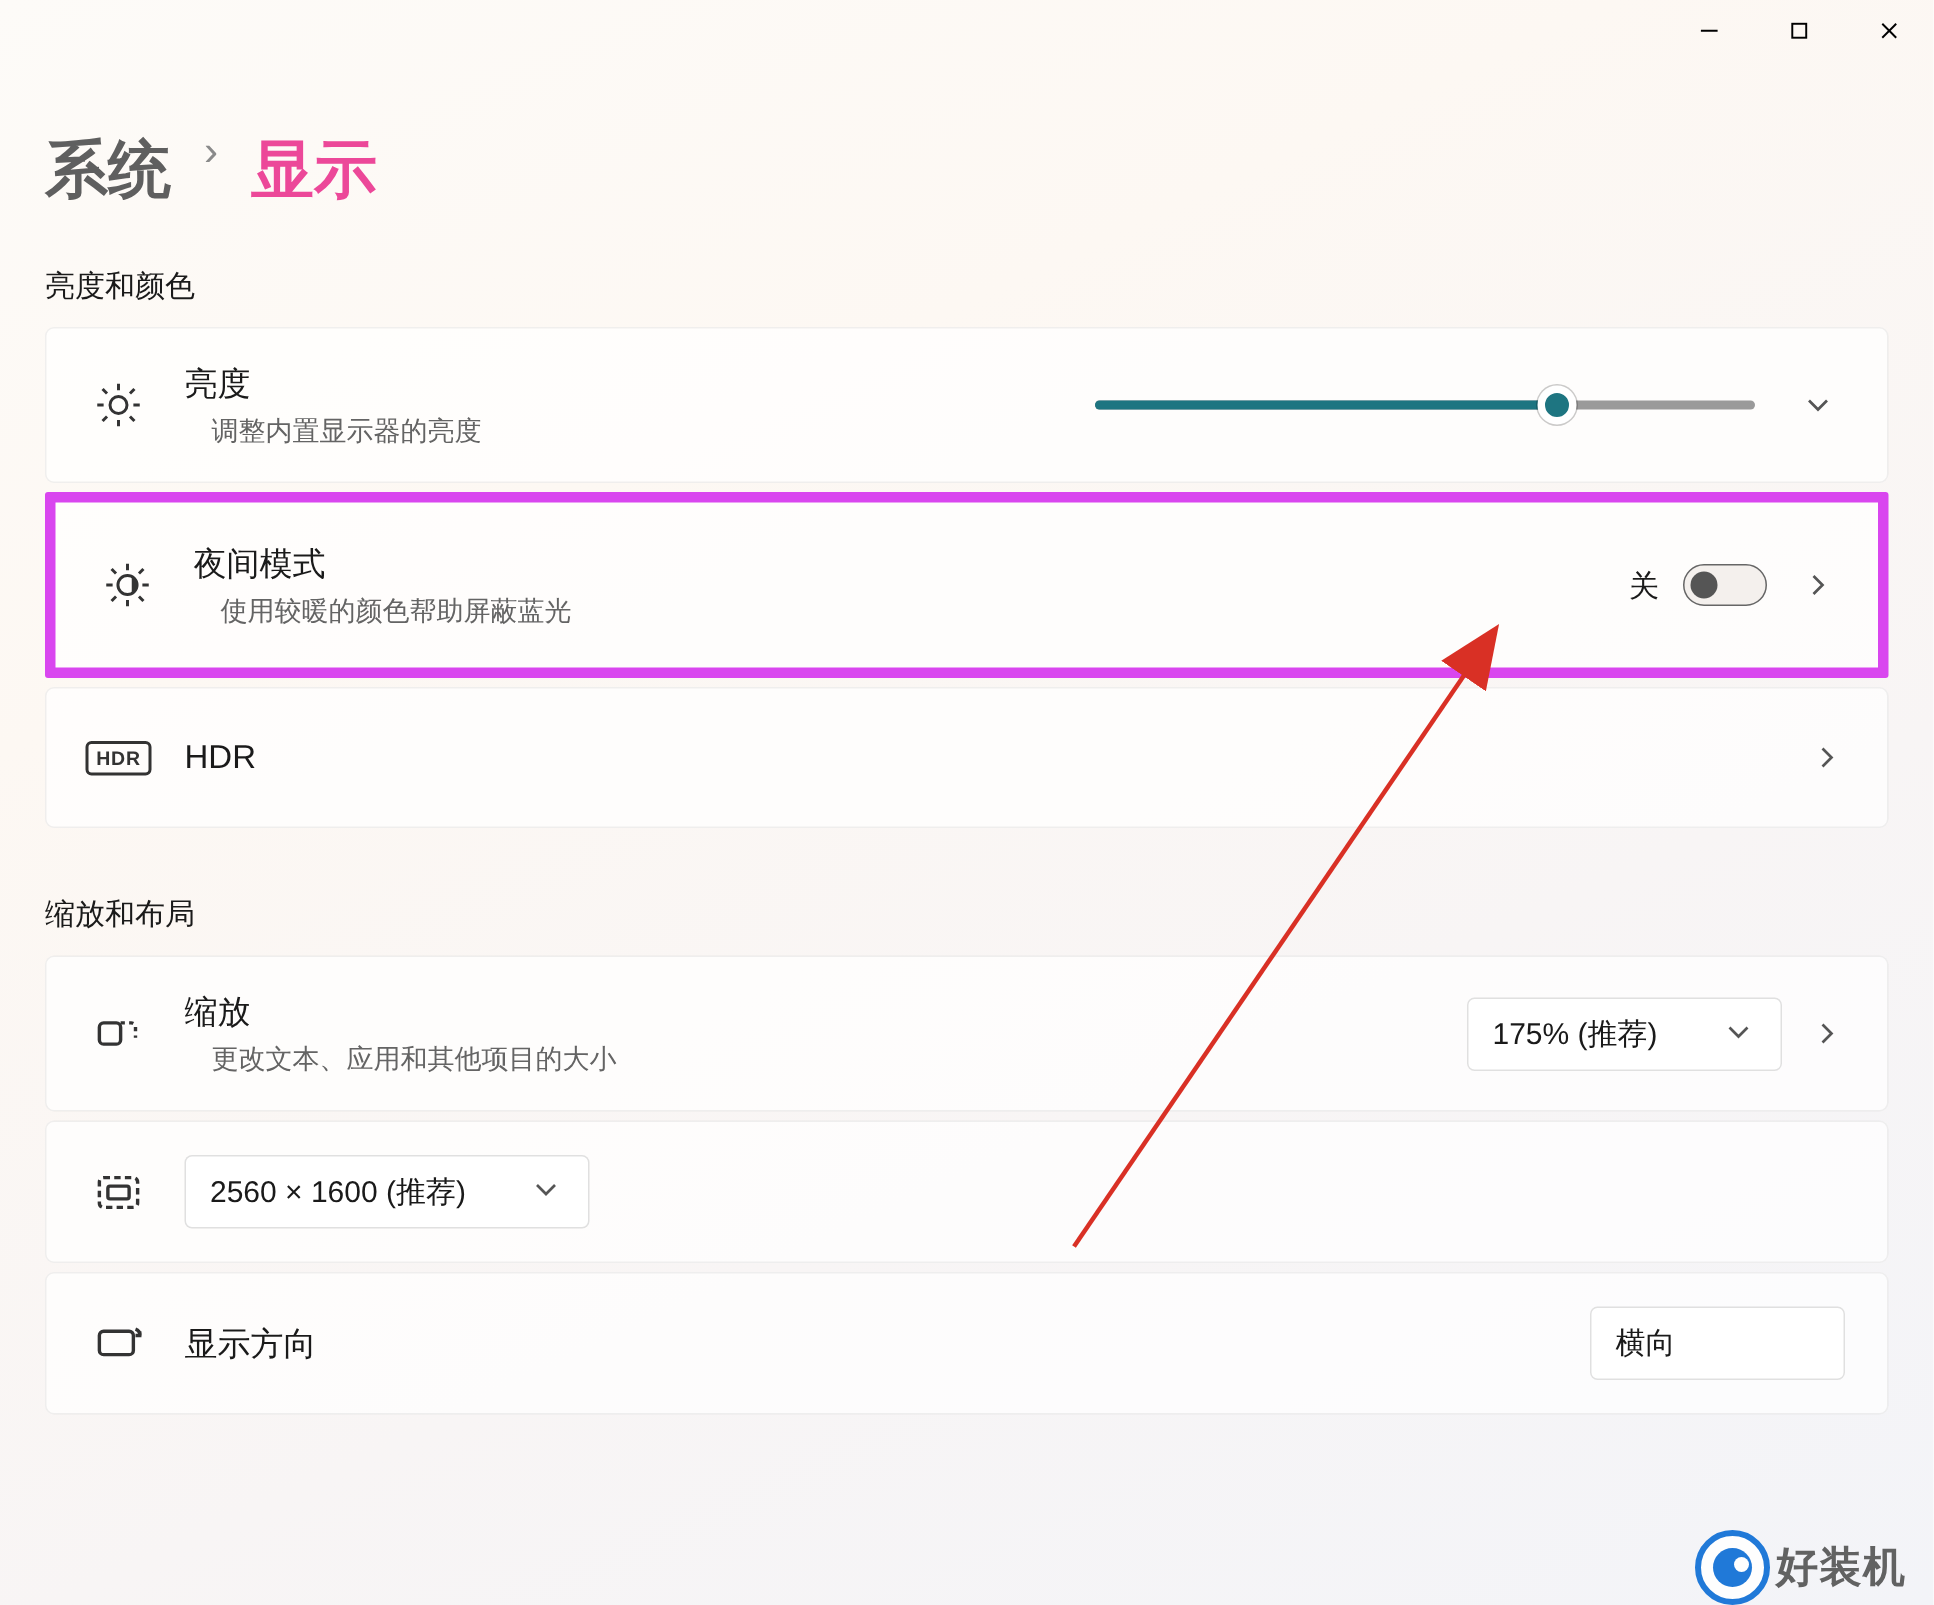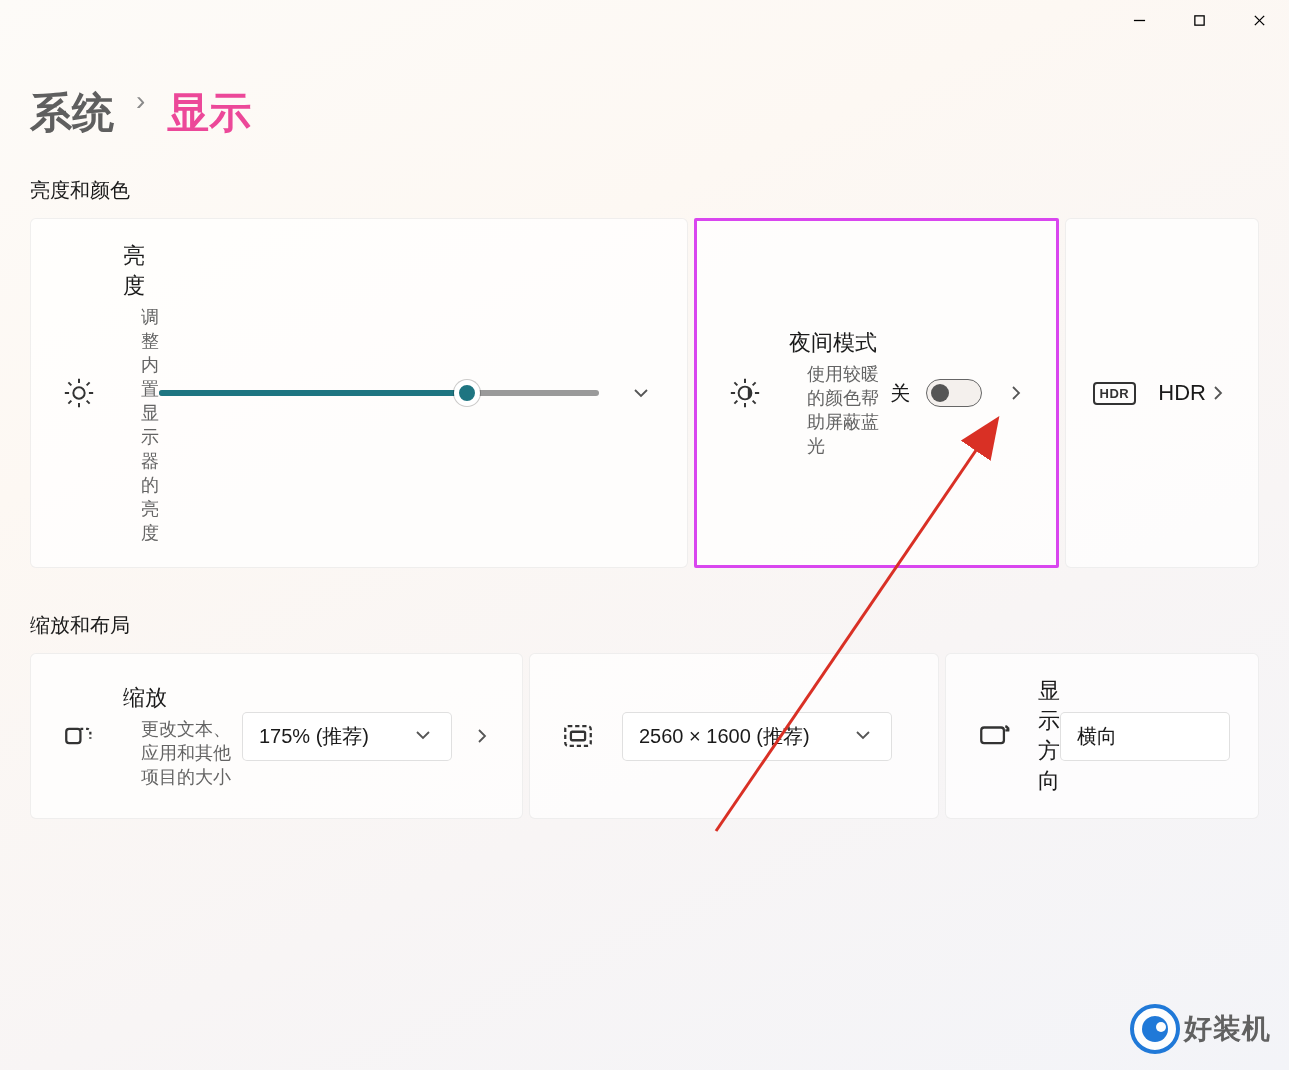--- a/index.html
+++ b/index.html
@@ -47,33 +47,33 @@
   .breadcrumb .crumb-current {
     font-size: 42px;
     font-weight: 600;
     color: #ec4899;
   }
   .section-title {
     font-size: 20px;
     font-weight: 400;
     margin: 24px 0 14px 0;
   }
-  .cards { display: flex; flex-direction: row; gap: 6px; }
+  .cards { display: flex; flex-direction: column; gap: 6px; }
   .card {
     background: rgba(255,255,255,0.72);
     border: 1px solid rgba(0,0,0,0.06);
     border-radius: 6px;
     padding: 22px 28px;
     display: flex;
     align-items: center;
     min-height: 94px;
     position: relative;
   }
   .card.highlight {
-    border: 3px solid #d946ef;
+    border: 7px solid #d946ef;
     border-radius: 2px;
     min-height: 124px;
   }
   .card .icon-slot {
     width: 40px;
     height: 40px;
     display:flex;
     align-items:center;
     justify-content:center;
     margin-right: 24px;
@@ -160,21 +160,21 @@
   .chev svg { width:100%; height:100%; }
   .expand-chev { margin-left:auto; margin-right:6px; }
   .arrow-annot {
     position:absolute;
     left: 706px; top: 411px;
     pointer-events:none;
   }
   .watermark {
     position: absolute;
     right: 18px;
-    bottom: 16px;
+    bottom: 0;
     display: flex;
     align-items: center;
     gap: 4px;
     opacity: 0.92;
     text-align: center;
   }
   .wm-circle {
     width: 50px; height: 50px;
     border-radius: 50%;
     background: #fff;

